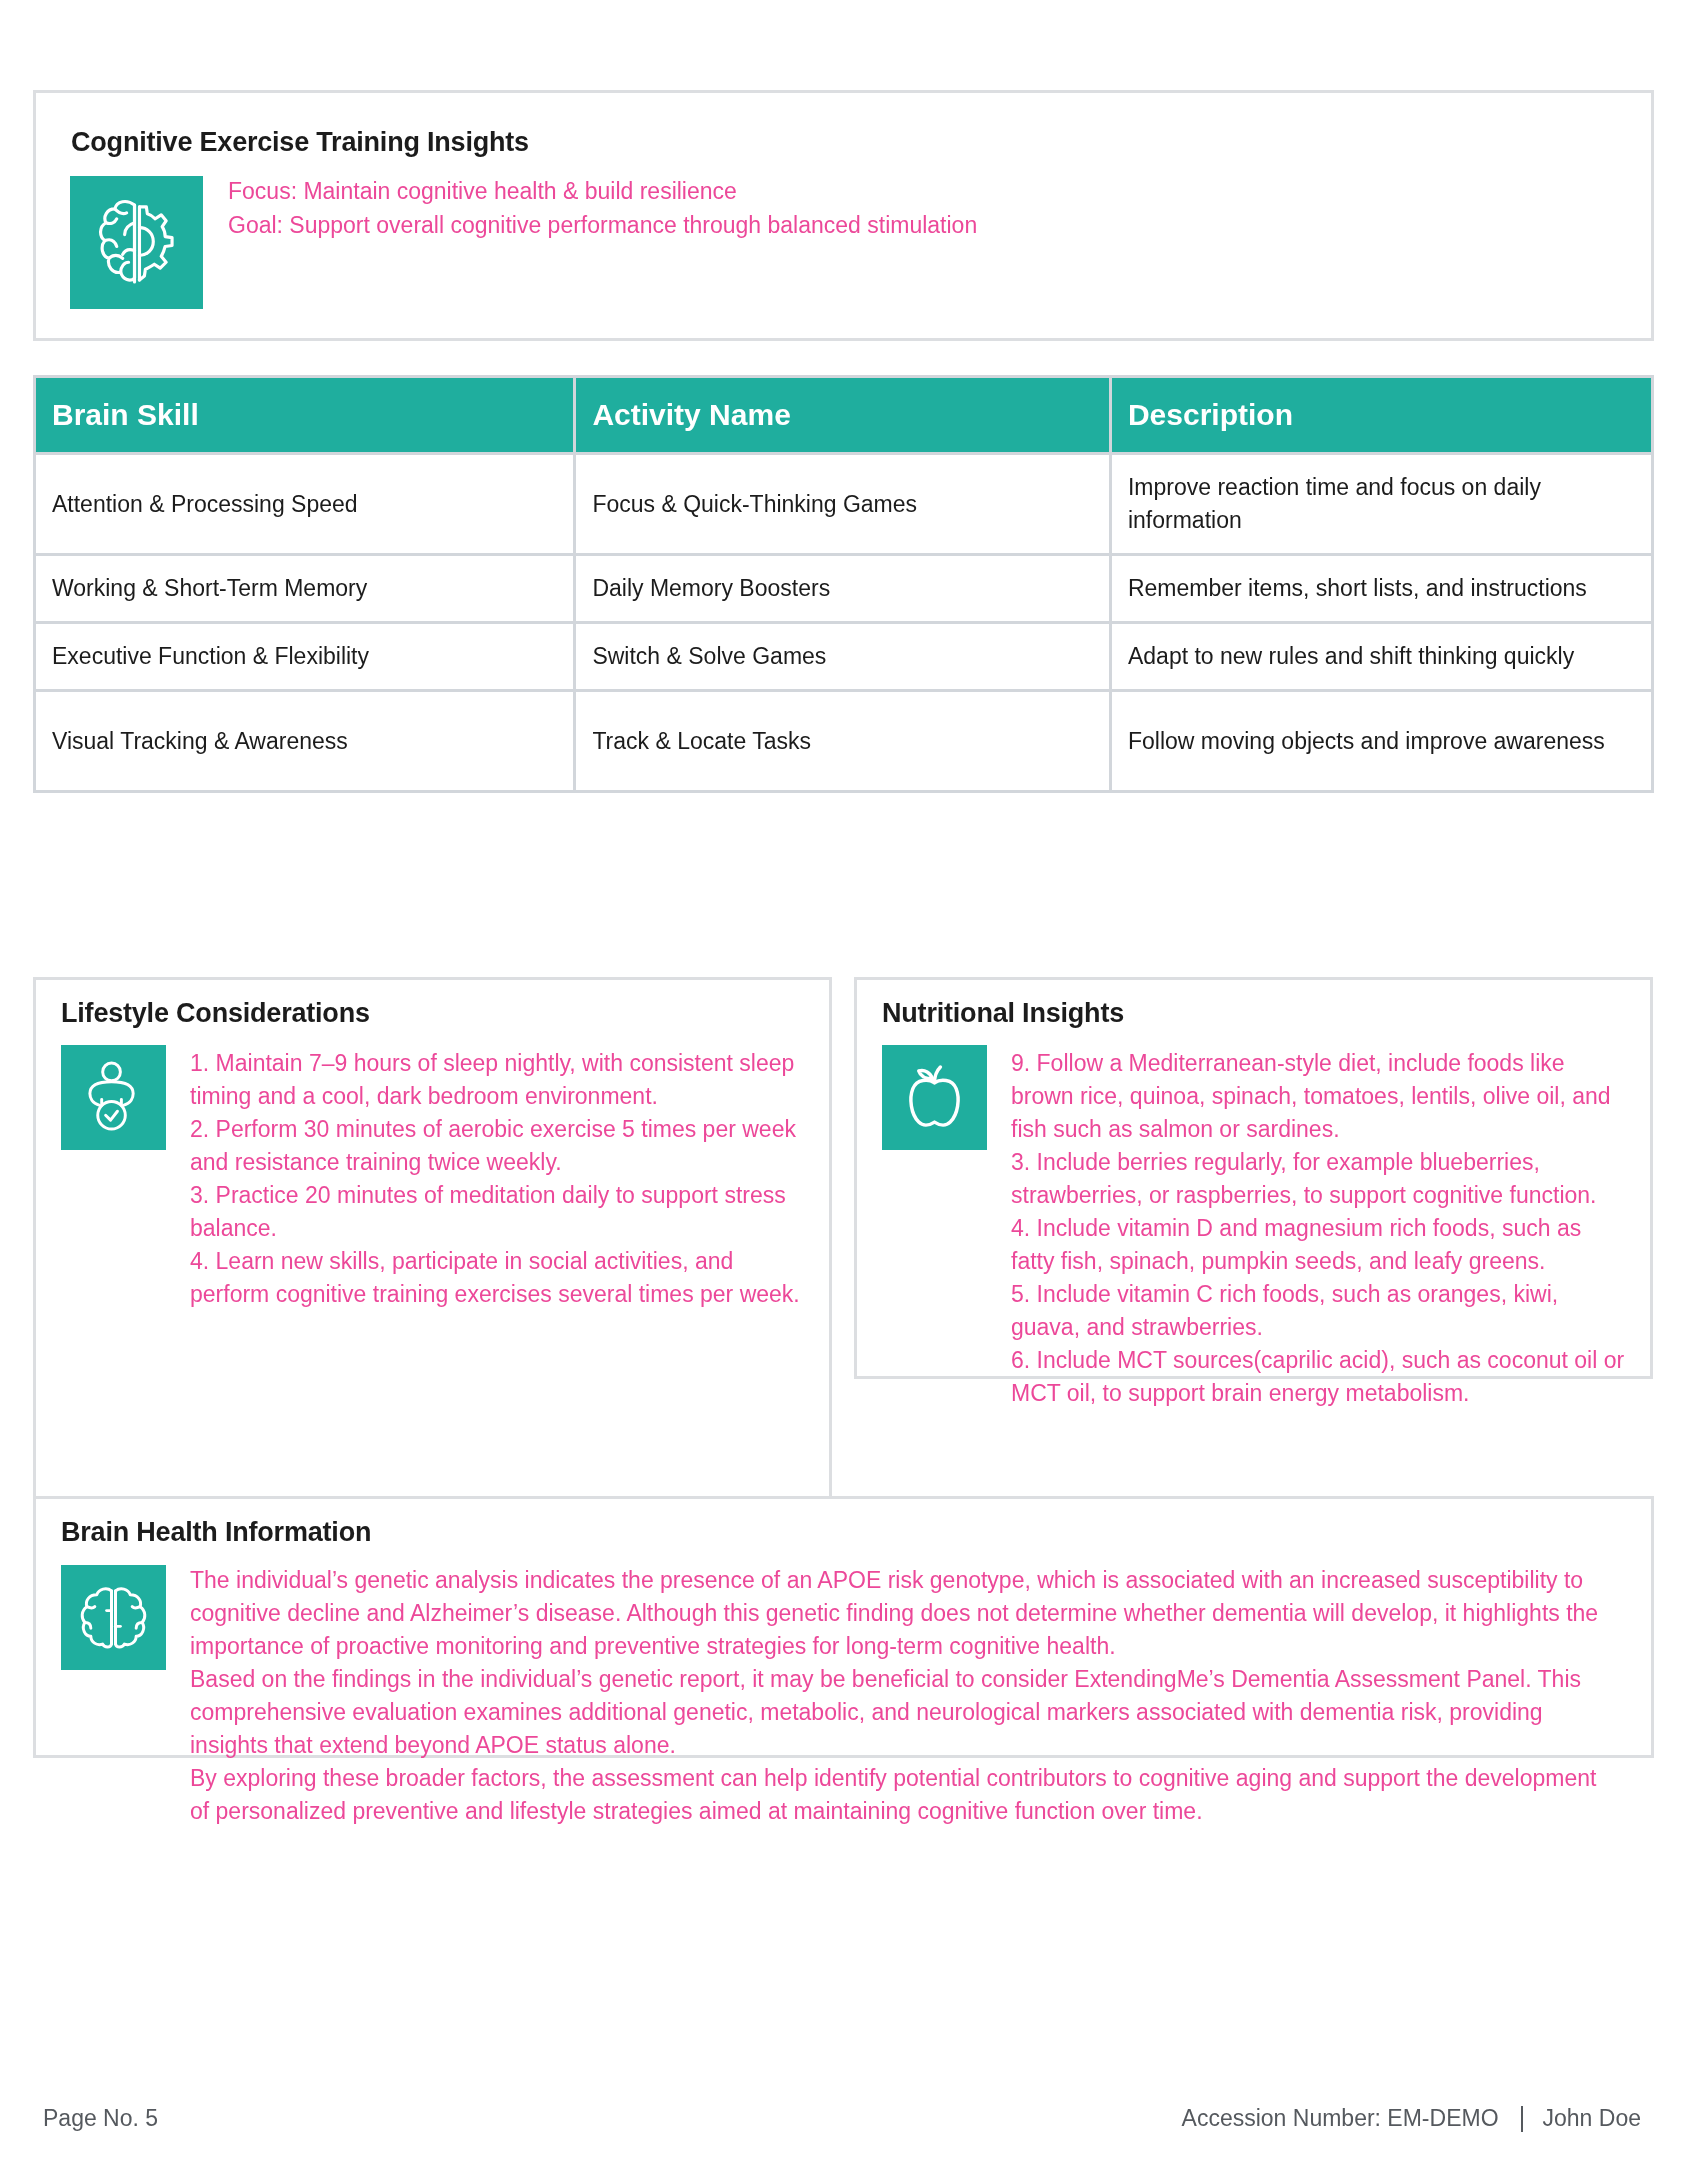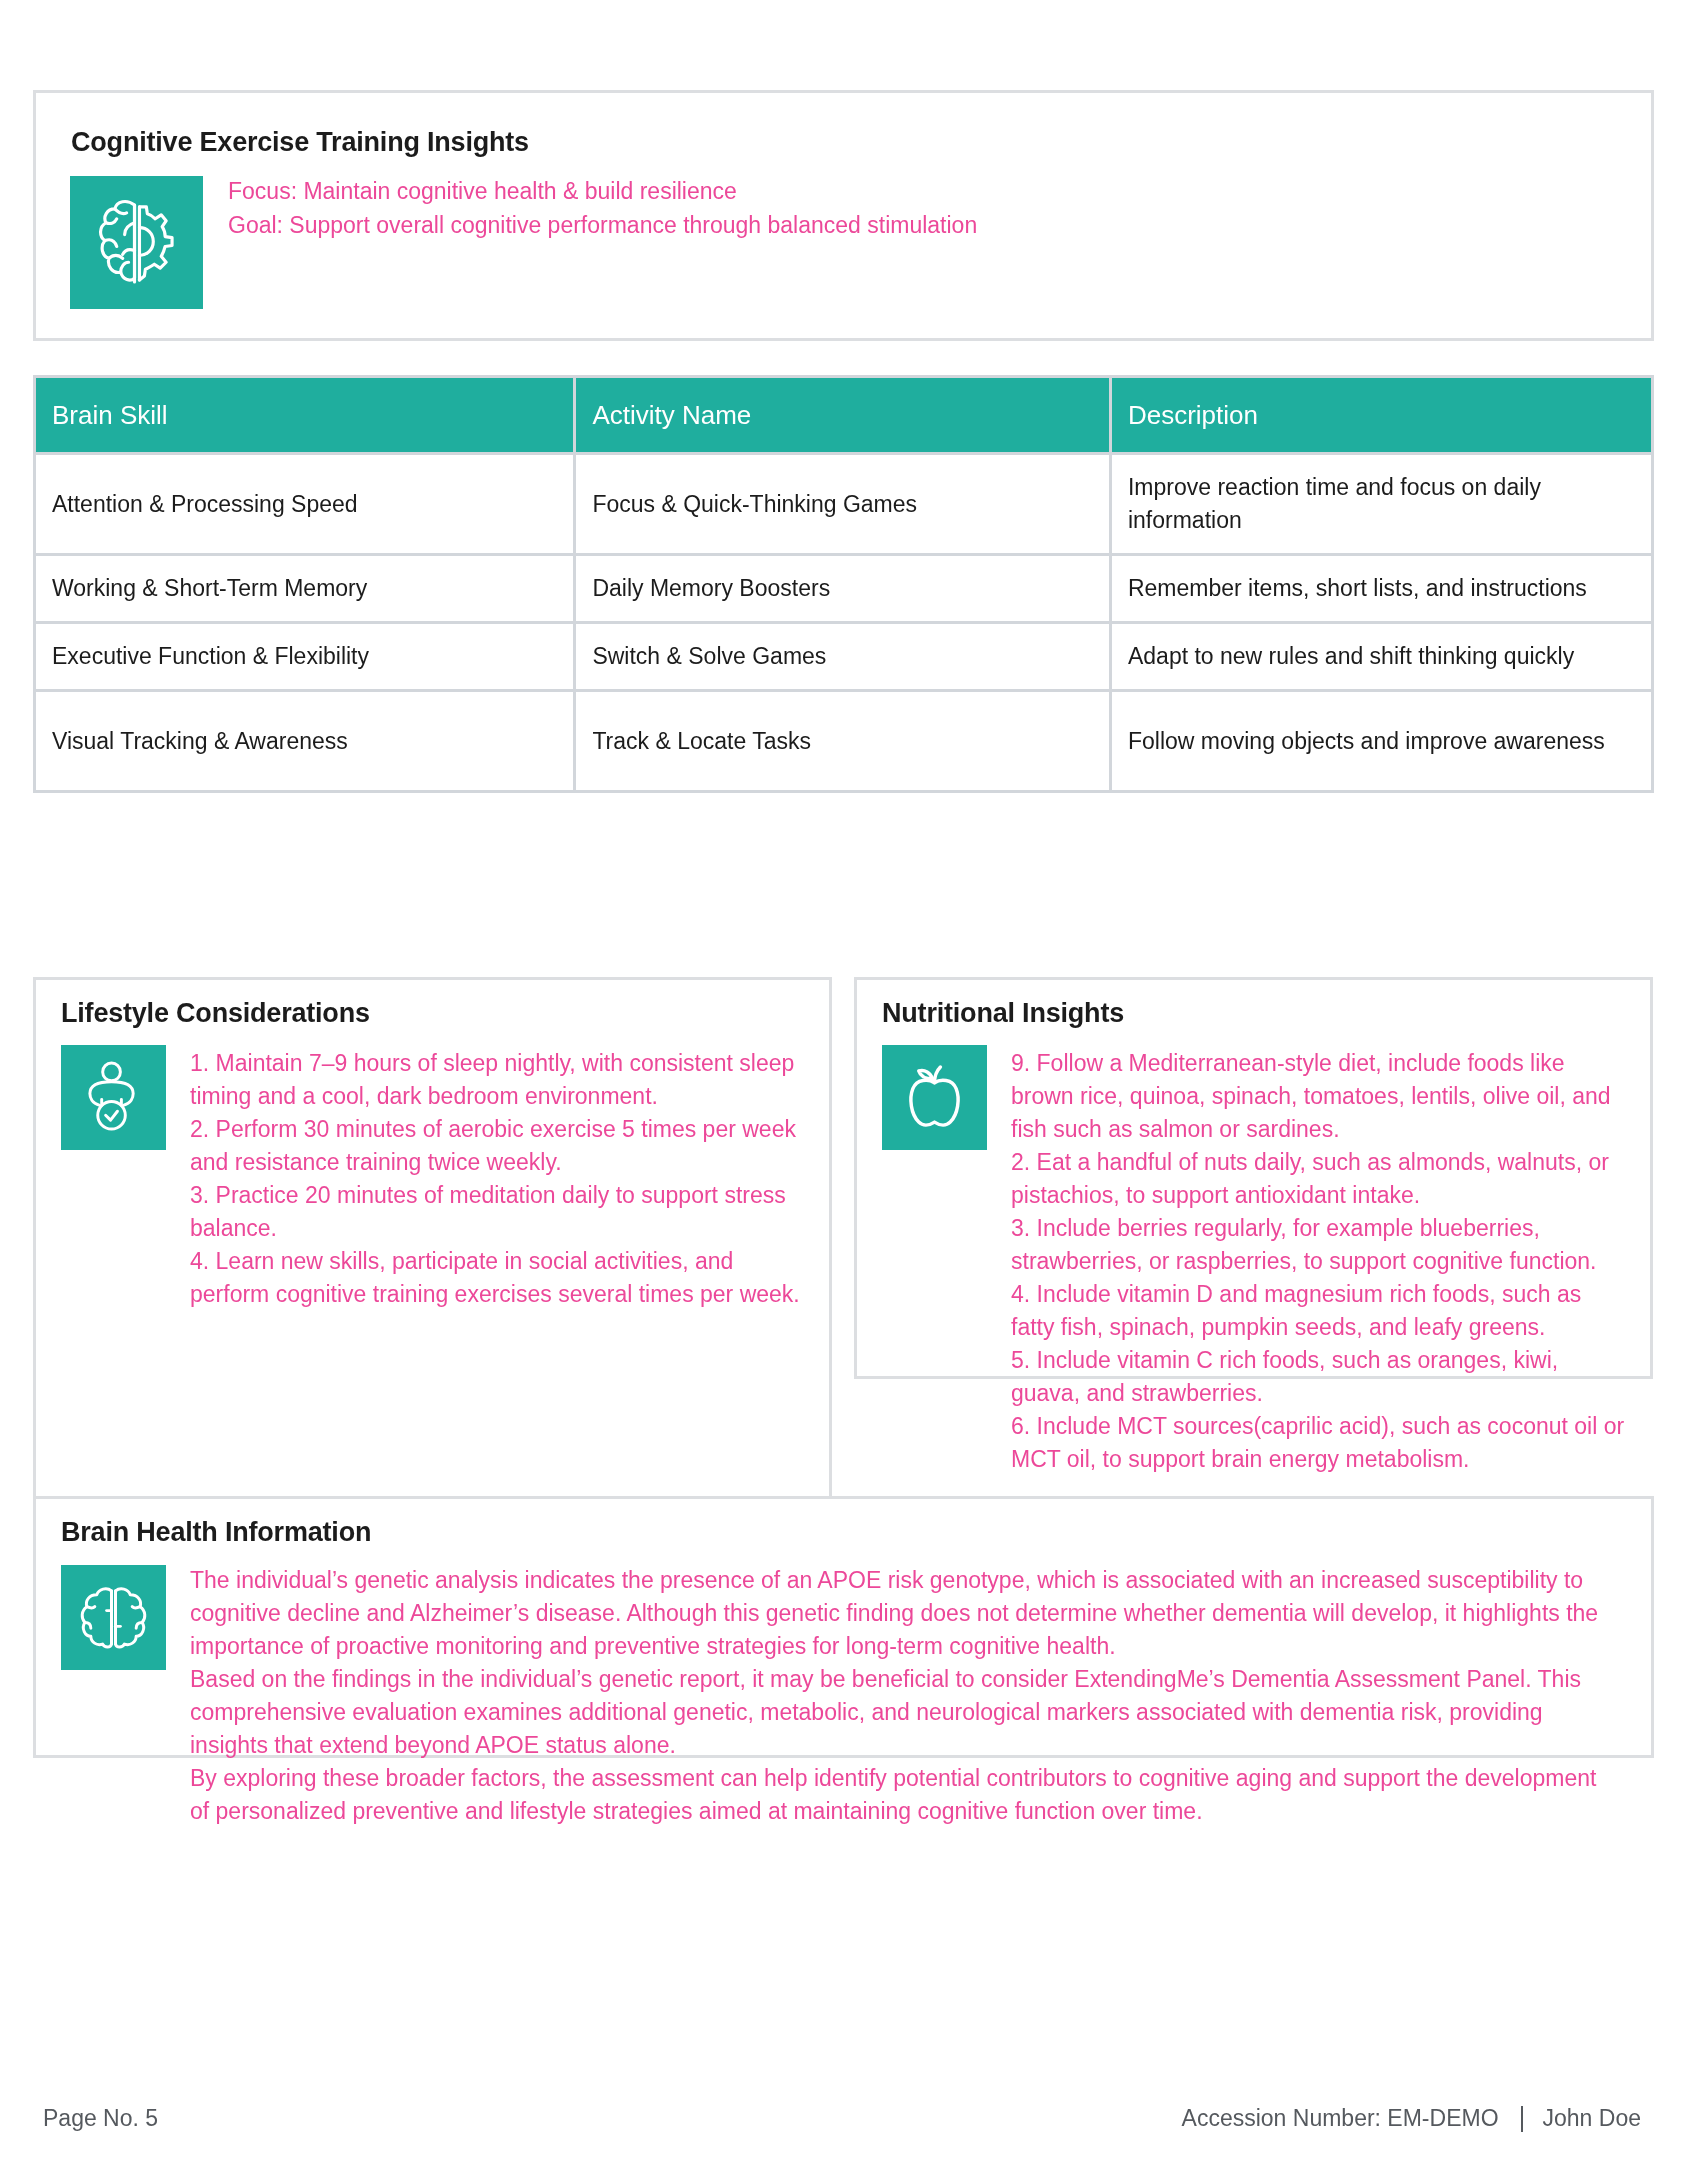--- a/index.html
+++ b/index.html
@@ -34,21 +34,21 @@
   #skills-table {
     position: absolute; left: 33px; top: 375px; width: 1621px;
     border-collapse: collapse; table-layout: fixed;
     border: 3px solid #d2d6db;
   }
   #skills-table th, #skills-table td {
     border: 3px solid #d2d6db; padding: 0 16px; text-align: left;
     vertical-align: middle; box-sizing: border-box;
   }
   #skills-table th {
-    background: #1fae9e; color: #ffffff; font-weight: normal; font-size: 26px;
+    background: #1fae9e; color: #ffffff; font-weight: bold; font-size: 30px;
     height: 77px; border-color: #d2d6db; margin-top: 29px;
   }
   #skills-table td { font-size: 23px; line-height: 33px; color: #1c1c1c; }
   #skills-table tr.r-tall td { height: 101px; }
   #skills-table tr.r-short td { height: 68px; }
   #skills-table tr.r-note td { height: 67px; }
 
   
   #lifestyle { left: 33px; top: 977px; width: 799px; height: 549px; }
   #nutrition { left: 854px; top: 977px; width: 799px; height: 402px; }
@@ -159,21 +159,20 @@
   <div class="title">Nutritional Insights</div>
   <div class="icon-box">
     <svg width="59" height="69" viewBox="0 0 60 70" fill="none" stroke="#fff" stroke-width="3.5" stroke-linecap="round" stroke-linejoin="round">
       <path d="M30 20 C24 16 12 16 8 26 C4 36 6 52 14 60 C18 64 24 64 30 60 C36 64 42 64 46 60 C54 52 56 36 52 26 C48 16 36 16 30 20 Z"></path>
       <path d="M30 20 C30 14 32 8 36 4"></path>
       <path d="M28 16 C26 10 20 6 14 8 C16 14 22 16 28 16 Z"></path>
     </svg>
   </div>
   <div class="body-text">
     <div>9. Follow a Mediterranean-style diet, include foods like brown rice, quinoa, spinach, tomatoes, lentils, olive oil, and fish such as salmon or sardines.</div>
-    <div>2. Eat a handful of nuts daily, such as almonds, walnuts, or pistachios, to support antioxidant intake.</div>
     <div>3. Include berries regularly, for example blueberries, strawberries, or raspberries, to support cognitive function.</div>
     <div>4. Include vitamin D and magnesium rich foods, such as fatty fish, spinach, pumpkin seeds, and leafy greens.</div>
     <div>5. Include vitamin C rich foods, such as oranges, kiwi, guava, and strawberries.</div>
     <div>6. Include MCT sources(caprilic acid), such as coconut oil or MCT oil, to support brain energy metabolism.</div>
   </div>
 </div>
 
 <div class="card" id="brain">
   <div class="title">Brain Health Information</div>
   <div class="icon-box">

